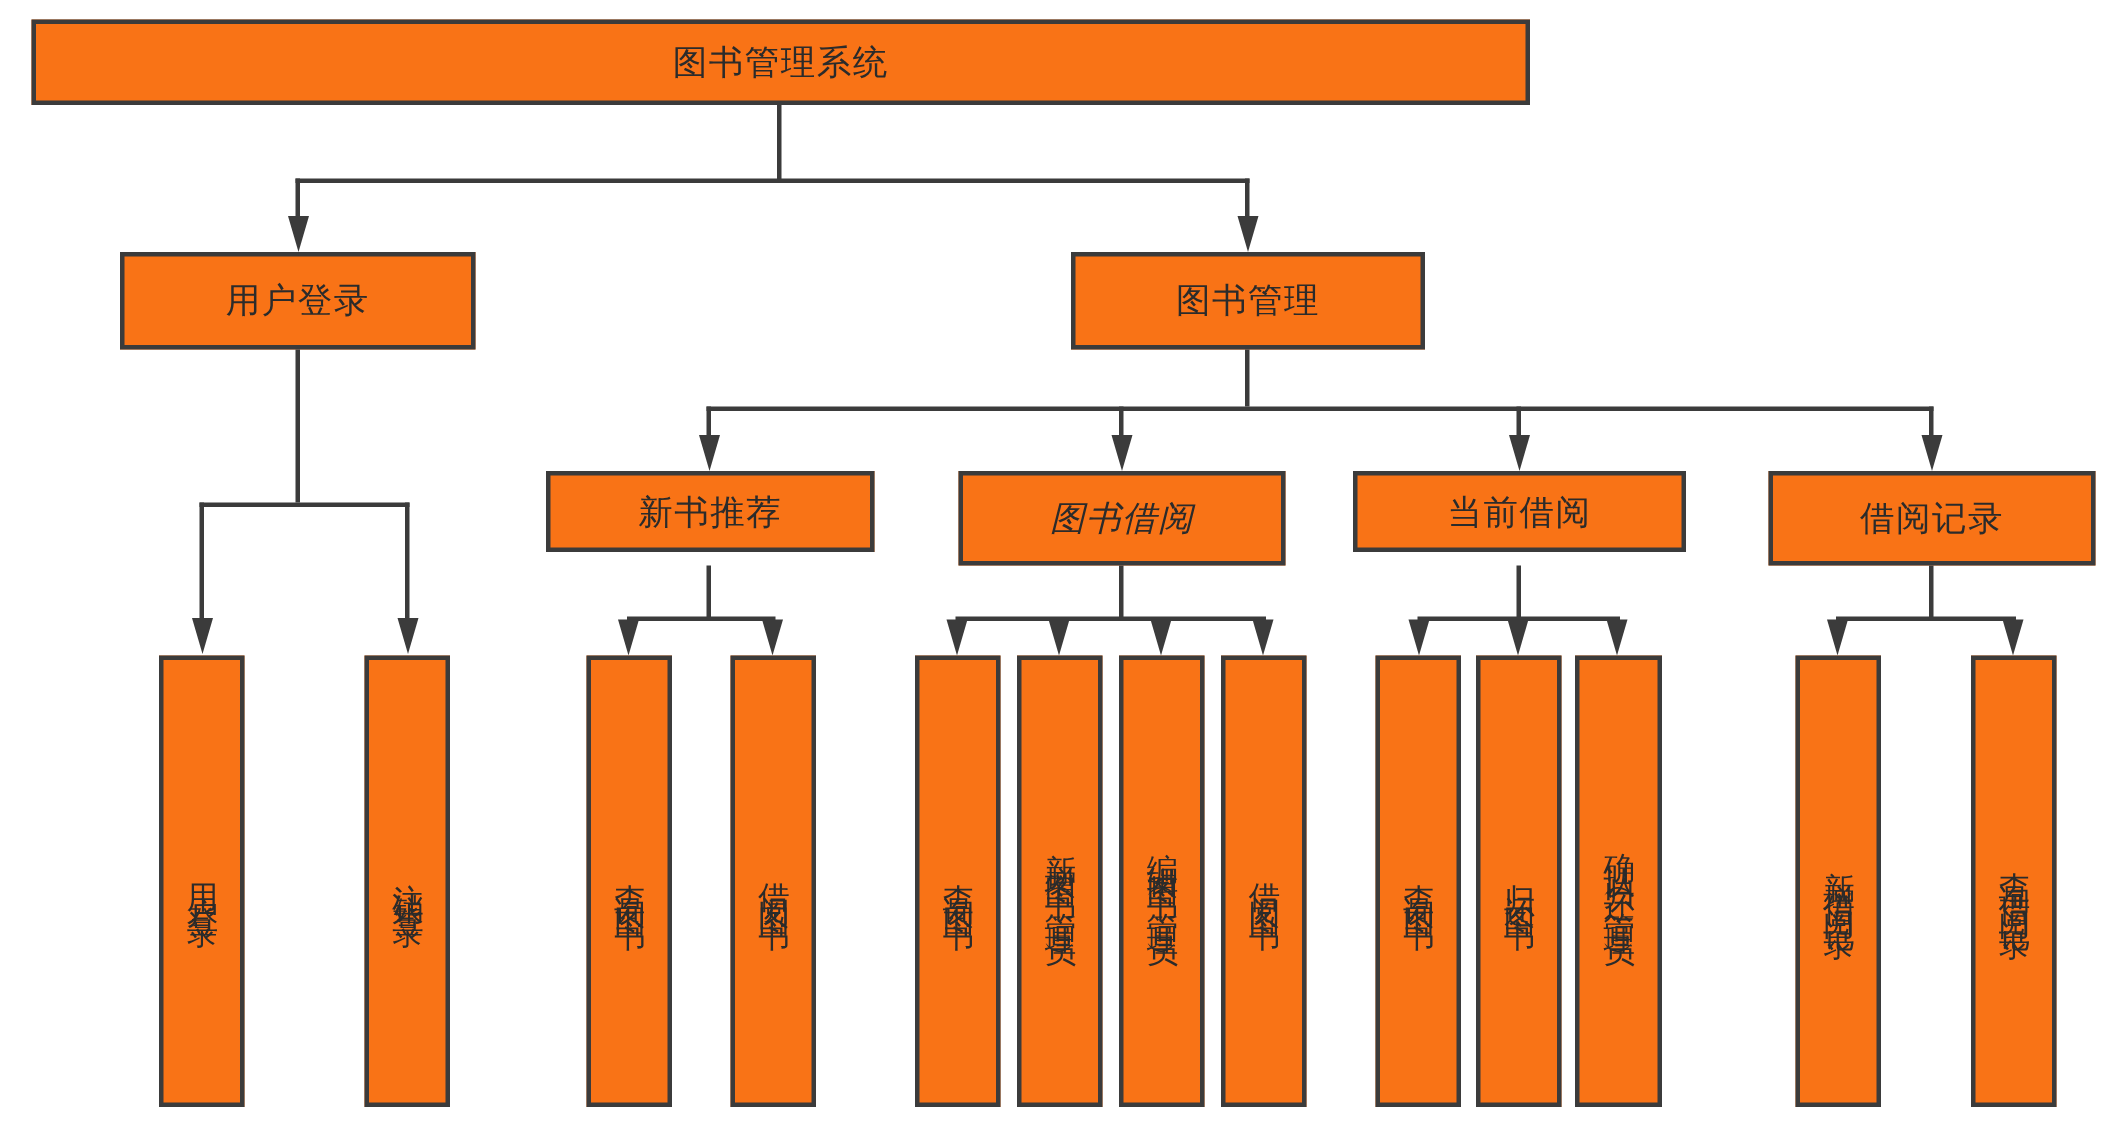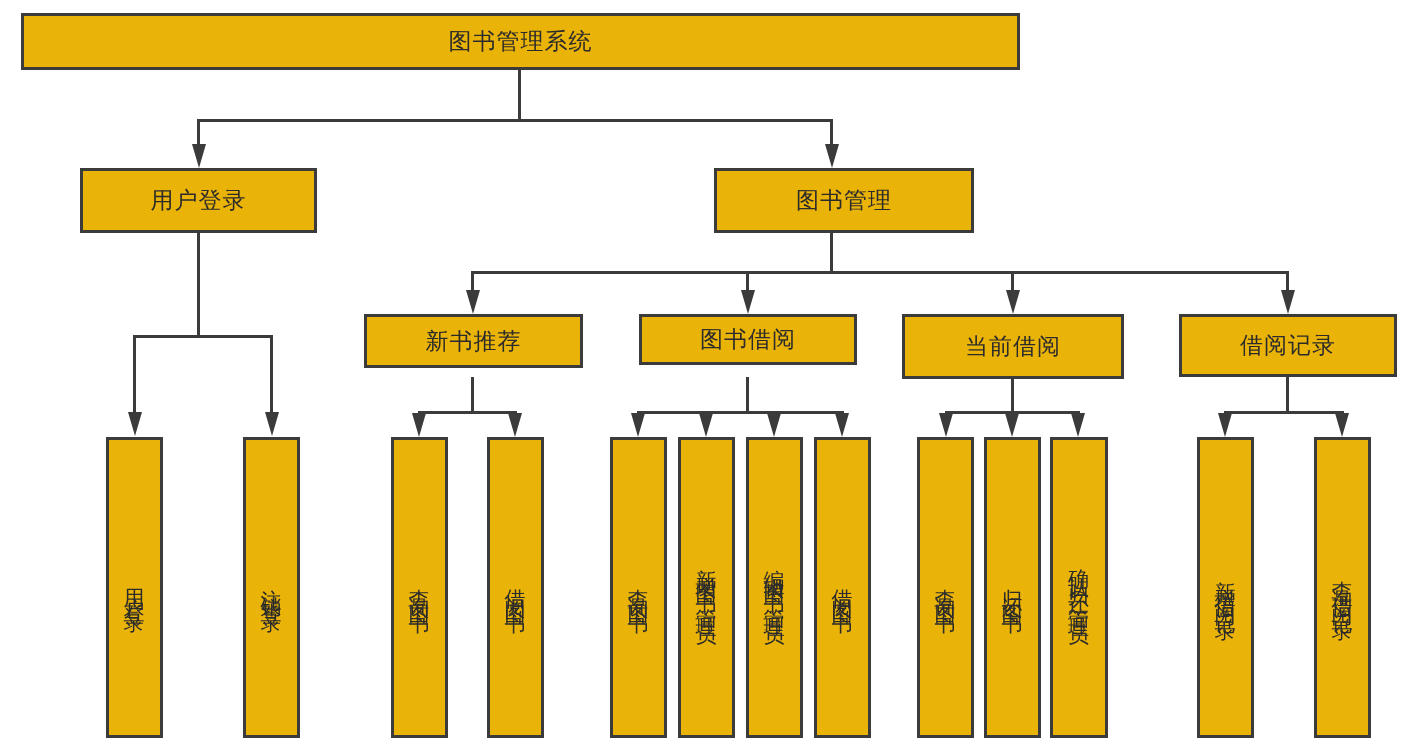--- a/index.html
+++ b/index.html
@@ -9,21 +9,21 @@
     --color-watermark:#bdbdbd;
   }
   html,body{margin:0;padding:0;background:var(--color-background);}
   #canvas{
     position:relative;width:1405px;height:747px;overflow:hidden;
     background:var(--color-background);
     font-family:"Liberation Sans",sans-serif;
     color:var(--color-text);
   }
   .box{
-    position:absolute;box-sizing:border-box;background:#eab308;
+    position:absolute;box-sizing:border-box;background:#f97316;
     border:3px solid var(--color-line);
     display:flex;align-items:center;justify-content:center;
     color:var(--color-text);
   }
   .hbox{font-size:23px;letter-spacing:1px;}
   .vbox{
     top:437px;width:57px;height:301px;font-size:21px;
     writing-mode:vertical-rl;text-orientation:mixed;
     letter-spacing:8px;line-height:1;
   }
@@ -46,43 +46,43 @@
   <div class="box hbox" style="left:21px;top:13px;width:999px;height:57px;">图书管理系统</div>
 
   <div class="line" style="left:518px;top:70px;width:3px;height:50px;"></div>
   <div class="line" style="left:197px;top:119px;width:636px;height:3px;"></div>
   <div class="line" style="left:197px;top:119px;width:3px;height:28px;"></div>
   <div class="ah" style="left:192px;top:144px;"></div>
   <div class="line" style="left:830px;top:119px;width:3px;height:28px;"></div>
   <div class="ah" style="left:825px;top:144px;"></div>
 
   <div class="box hbox" style="left:80px;top:168px;width:237px;height:65px;">用户登录</div>
-  <div class="box hbox" style="left:714px;top:168px;width:260px;height:65px;">图书管理</div>
+  <div class="box hbox" style="left:714px;top:168px;width:236px;height:65px;">图书管理</div>
 
   <div class="line" style="left:197px;top:233px;width:3px;height:102px;"></div>
   <div class="line" style="left:133px;top:335px;width:140px;height:3px;"></div>
   <div class="line" style="left:133px;top:335px;width:3px;height:78px;"></div>
   <div class="ah" style="left:128px;top:412px;"></div>
   <div class="line" style="left:270px;top:335px;width:3px;height:78px;"></div>
   <div class="ah" style="left:265px;top:412px;"></div>
 
   <div class="line" style="left:830px;top:233px;width:3px;height:38px;"></div>
   <div class="line" style="left:471px;top:271px;width:818px;height:3px;"></div>
   <div class="line" style="left:471px;top:271px;width:3px;height:20px;"></div>
   <div class="ah" style="left:466px;top:290px;"></div>
   <div class="line" style="left:746px;top:271px;width:3px;height:20px;"></div>
   <div class="ah" style="left:741px;top:290px;"></div>
   <div class="line" style="left:1011px;top:271px;width:3px;height:20px;"></div>
   <div class="ah" style="left:1006px;top:290px;"></div>
   <div class="line" style="left:1286px;top:271px;width:3px;height:20px;"></div>
   <div class="ah" style="left:1281px;top:290px;"></div>
 
   <div class="box hbox" style="left:364px;top:314px;width:219px;height:54px;">新书推荐</div>
-  <div class="box hbox" style="left:639px;top:314px;width:218px;height:51px;">图书借阅</div>
-  <div class="box hbox" style="left:902px;top:314px;width:222px;height:65px;">当前借阅</div>
+  <div class="box hbox" style="left:639px;top:314px;width:218px;height:63px;font-style:italic;">图书借阅</div>
+  <div class="box hbox" style="left:902px;top:314px;width:222px;height:54px;">当前借阅</div>
   <div class="box hbox" style="left:1179px;top:314px;width:218px;height:63px;">借阅记录</div>
 
   <div class="line" style="left:471px;top:377px;width:3px;height:35px;"></div>
   <div class="line" style="left:418px;top:411px;width:99px;height:3px;"></div>
   <div class="ah" style="left:412px;top:413px;"></div>
   <div class="ah" style="left:508px;top:413px;"></div>
 
   <div class="line" style="left:746px;top:377px;width:3px;height:35px;"></div>
   <div class="line" style="left:637px;top:411px;width:207px;height:3px;"></div>
   <div class="ah" style="left:631px;top:413px;"></div>

